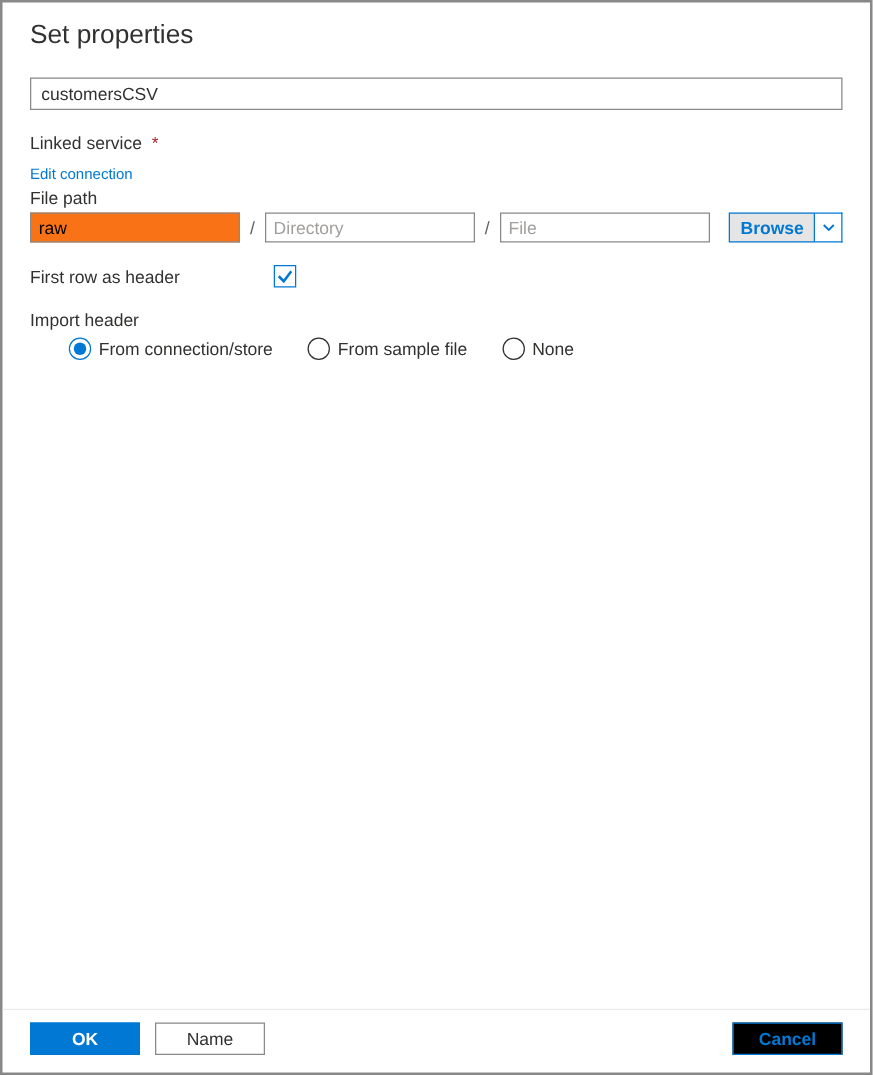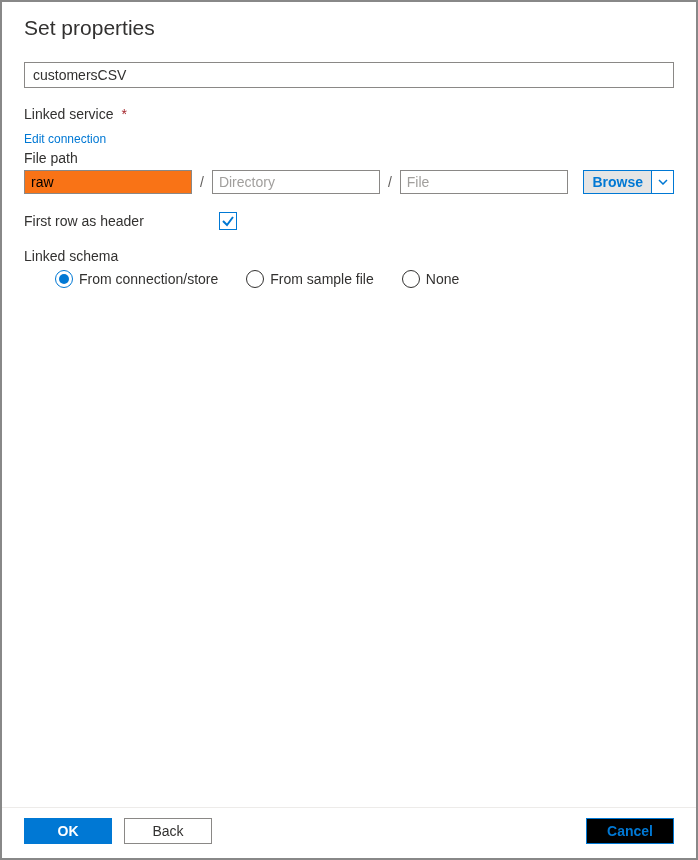--- a/index.html
+++ b/index.html
@@ -223,21 +223,21 @@
     <div class="row-inline">
       <span class="label-inline">First row as header</span>
       <div class="checkbox">
         <svg width="14" height="14" viewBox="0 0 14 14">
             <path d="M2 7 L6 11 L12 3" stroke="#0078d4" stroke-width="2" fill="none"></path>
           </svg>
       </div>
     </div>
 
     <div class="field">
-      <label class="label">Linked schema</label>
+      <label class="label">Import header</label>
       <div class="radio-row">
         <div class="radio-opt">
           <span class="radio selected">
               <span class="dot"></span>
             </span>
           <span>From connection/store</span>
         </div>
         <div class="radio-opt">
           <span class="radio"></span>
           <span>From sample file</span>
@@ -246,17 +246,17 @@
           <span class="radio"></span>
           <span>None</span>
         </div>
       </div>
     </div>
 
   </div>
 
   <div class="footer">
     <button class="btn primary">OK</button>
-    <button class="btn">Back</button>
+    <button class="btn">Name</button>
     <div class="footer-spacer"></div>
     <button class="btn outline-primary">Cancel</button>
   </div>
 </div>
 
 </body></html>

